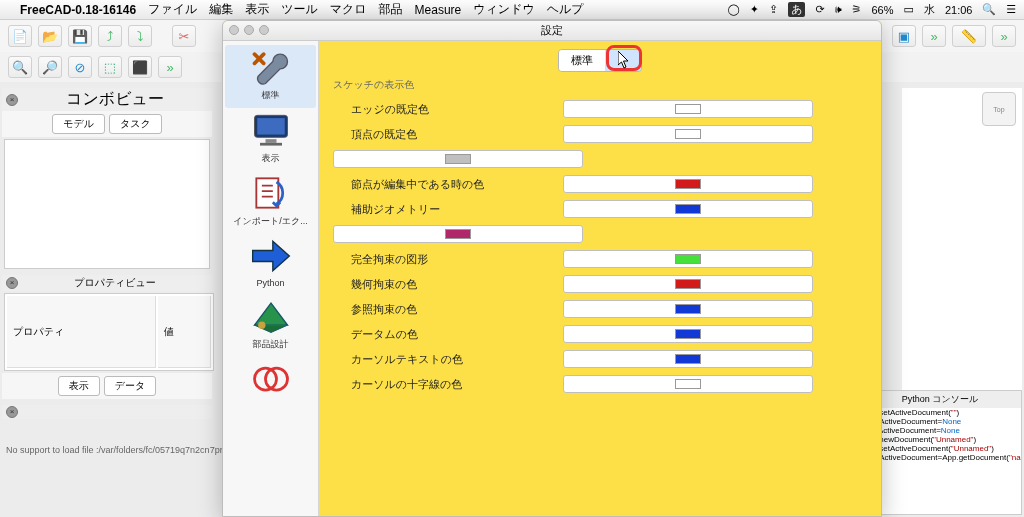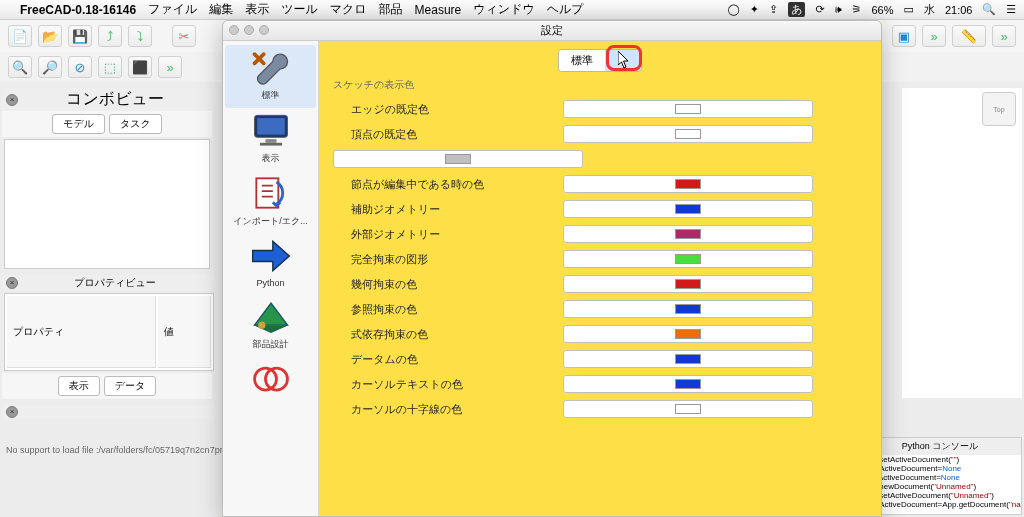--- a/index.html
+++ b/index.html
@@ -30,21 +30,21 @@
 .prop-table th { text-align: left; font-weight: normal; border-right: 1px solid #ddd; padding: 2px 6px; background: #f7f7f7; border-bottom: 1px solid #ddd; }
 
 
 .report { position: absolute; bottom: 58px; left: 2px; font-size: 9px; color: #666; padding: 4px; }
 
 
 .canvas3d { position: absolute; right: 2px; top: 88px; width: 120px; height: 310px; background: #fff; }
 .nav-cube { position: absolute; right: 8px; top: 92px; width: 34px; height: 34px; border: 1px solid #ccc; border-radius: 4px; background: #f3f3f3; font-size: 7px; display: flex; align-items: center; justify-content: center; color: #888; }
 
 
-.pyconsole { position: absolute; right: 2px; bottom: 2px; width: 180px; height: 78px; background: #fff; border: 1px solid #ccc; font-size: 8px; }
+.pyconsole { position: absolute; right: 2px; bottom: 2px; width: 180px; height: 125px; background: #fff; border: 1px solid #ccc; font-size: 8px; }
 .pyconsole .title { text-align: center; font-size: 9px; padding: 2px; background: #eee; }
 .pyconsole .line { padding: 0 4px; white-space: nowrap; overflow: hidden; }
 .quote { color: #a00; }
 .ident { color: #06c; }
 
 
 .prefs { position: absolute; left: 222px; top: 20px; width: 660px; height: 497px; background: #fde047; border: 1px solid #bdbdbd; border-radius: 6px 6px 0 0; box-shadow: 0 6px 24px rgba(0,0,0,.25); overflow: hidden; }
 .prefs-titlebar { height: 20px; display: flex; align-items: center; justify-content: center; font-size: 11px; position: relative; background: linear-gradient(#f7f7f7,#e6e6e6); border-bottom: 1px solid #ccc; }
 .traffic { position: absolute; left: 6px; top: 4px; display: flex; gap: 5px; }
 .traffic span { width: 10px; height: 10px; border-radius: 5px; background: #ccc; border: 1px solid #aaa; display: inline-block; }
@@ -290,21 +290,20 @@
               <div class="swatch" style="background: rgb(210, 26, 26);"></div>
             </div>
           </div>
           <div class="row">
             <div class="label">補助ジオメトリー</div>
             <div class="swatch-btn">
               <div class="swatch" style="background: rgb(18, 56, 214);"></div>
             </div>
           </div>
           <div class="row">
-            <div class="label">外部ジオメトリー</div>
             <div class="swatch-btn">
               <div class="swatch" style="background: rgb(176, 40, 105);"></div>
             </div>
           </div>
           <div class="row">
             <div class="label">完全拘束の図形</div>
             <div class="swatch-btn">
               <div class="swatch" style="background: rgb(69, 224, 58);"></div>
             </div>
           </div>
@@ -314,26 +313,20 @@
               <div class="swatch" style="background: rgb(210, 26, 26);"></div>
             </div>
           </div>
           <div class="row">
             <div class="label">参照拘束の色</div>
             <div class="swatch-btn">
               <div class="swatch" style="background: rgb(18, 56, 214);"></div>
             </div>
           </div>
           <div class="row">
-            <div class="label">式依存拘束の色</div>
-            <div class="swatch-btn">
-              <div class="swatch" style="background: rgb(233, 111, 14);"></div>
-            </div>
-          </div>
-          <div class="row">
             <div class="label">データムの色</div>
             <div class="swatch-btn">
               <div class="swatch" style="background: rgb(18, 56, 214);"></div>
             </div>
           </div>
           <div class="row">
             <div class="label">カーソルテキストの色</div>
             <div class="swatch-btn">
               <div class="swatch" style="background: rgb(18, 56, 214);"></div>
             </div>

